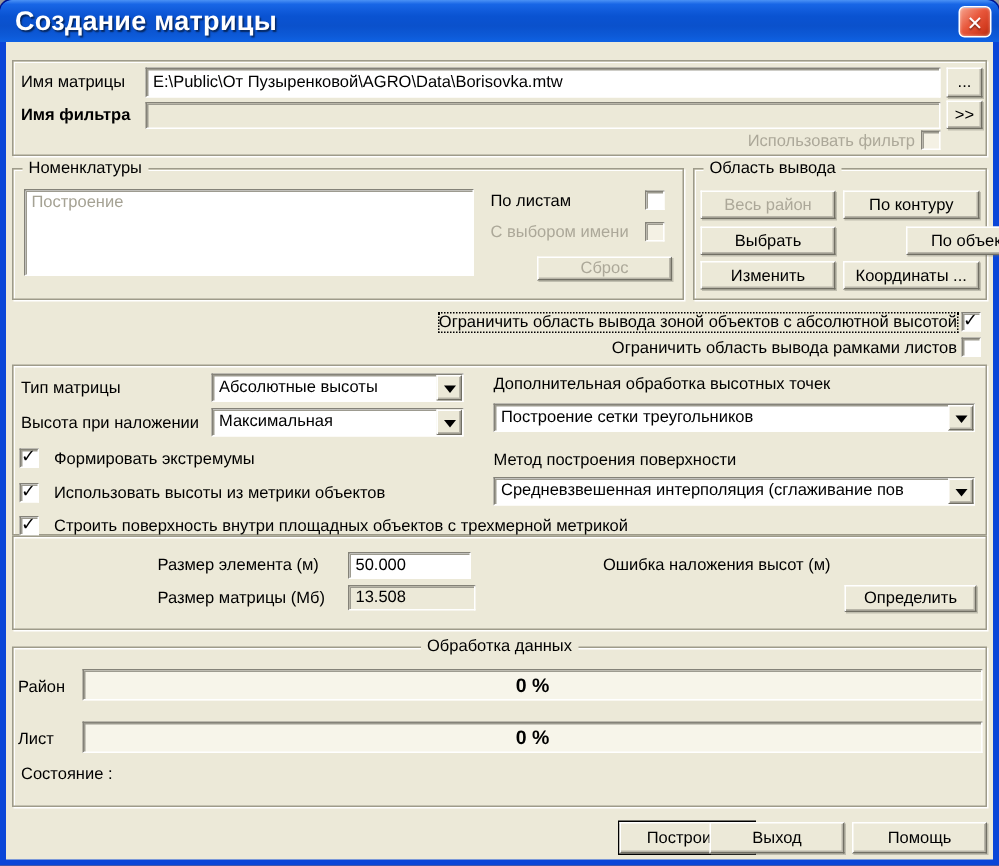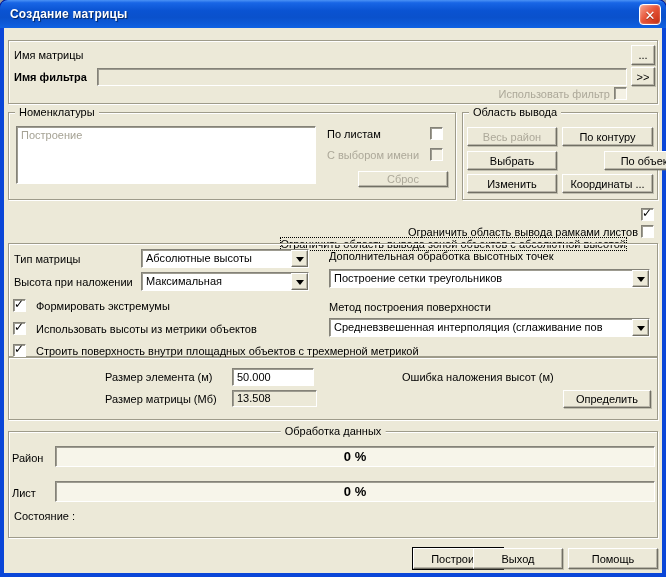--- a/index.html
+++ b/index.html
@@ -12,21 +12,21 @@
     overflow:hidden;
     font-size:11px;color:#000;
   }
   .titlebar{
     position:absolute;left:0;top:0;right:0;height:28px;
     background:linear-gradient(180deg,#4b92f5 0%,#1866e6 10%,#0a53d2 38%,#0a51cc 62%,#0d5ad8 86%,#0f62e4 100%);
     border-radius:8px 8px 0 0;
   }
   .title-text{
     position:absolute;left:10px;top:0;line-height:28px;
-    color:#fff;font-weight:bold;font-size:12px;
+    color:#fff;font-weight:bold;font-size:18px;
     text-shadow:1px 1px 1px rgba(0,0,0,.55);
     letter-spacing:.2px;
   }
   .close-btn{
     position:absolute;right:5px;top:4px;width:22px;height:21px;
     border:1px solid #fff;border-radius:4px;
     background:linear-gradient(135deg,#f6a58f 0%,#e8573b 45%,#d13a1e 80%,#b02c10 100%);
     box-shadow:inset 0 0 2px rgba(255,255,255,.6);
     cursor:pointer;
   }
@@ -114,20 +114,21 @@
 
   <div class="titlebar">
     <span class="title-text">Создание матрицы</span>
     <span class="close-btn"><span></span></span>
   </div>
 
   <div class="content"></div>
 
   <div class="groupbox" style="left:8px;top:40px;width:650px;height:64px;"></div>
   <span class="label" style="left:14px;top:49px;">Имя матрицы</span>
+  <div class="sunken input" style="left:97px;top:45px;width:530px;height:20px;line-height:18px;">E:\Public\От Пузыренковой\AGRO\Data\Borisovka.mtw</div>
   <button class="btn" style="left:631px;top:45px;width:24px;height:20px;">...</button>
 
   <span class="label" style="left:14px;top:71px;font-weight:bold;">Имя фильтра</span>
   <div class="sunken dis input" style="left:97px;top:68px;width:530px;height:18px;line-height:16px;"></div>
   <button class="btn" style="left:631px;top:67px;width:24px;height:19px;">&gt;&gt;</button>
 
   <span class="label dis r" style="left:470px;top:88px;width:140px;">Использовать фильтр</span>
   <span class="checkbox dis" style="left:614px;top:87px;"></span>
 
   <div class="groupbox" style="left:8px;top:112px;width:448px;height:88px;">
@@ -145,21 +146,21 @@
   <div class="groupbox" style="left:462px;top:112px;width:196px;height:88px;">
     <span class="legend" style="left:6px;">Область вывода</span>
   </div>
   <button class="btn dis" style="left:467px;top:127px;width:90px;height:19px;">Весь район</button>
   <button class="btn" style="left:562px;top:127px;width:91px;height:19px;">По контуру</button>
   <button class="btn" style="left:467px;top:151px;width:90px;height:19px;">Выбрать</button>
   <button class="btn" style="left:562px;top:151px;width:91px;height:19px;margin-left:42px;">По объекту</button>
   <button class="btn" style="left:467px;top:174px;width:90px;height:19px;">Изменить</button>
   <button class="btn" style="left:562px;top:174px;width:91px;height:19px;">Координаты ...</button>
 
-  <span class="label r" style="left:218px;top:209px;width:408px;margin-top:29px;"><span class="focus-dotted">Ограничить область вывода зоной объектов с абсолютной высотой</span></span>
+  <span class="label r" style="left:230px;top:209px;width:408px;"><span class="focus-dotted">Ограничить область вывода зоной объектов с абсолютной высотой</span></span>
   <span class="checkbox checked" style="left:641px;top:208px;"></span>
   <span class="label r" style="left:230px;top:226px;width:408px;">Ограничить область вывода рамками листов</span>
   <span class="checkbox" style="left:641px;top:225px;"></span>
 
   <div class="groupbox" style="left:8px;top:243px;width:650px;height:114px;"></div>
 
   <span class="label" style="left:14px;top:253px;">Тип матрицы</span>
   <div class="combo" style="left:141px;top:249px;width:168px;height:19px;">
     <span class="val">Абсолютные высоты</span>
     <span class="drop"></span>

